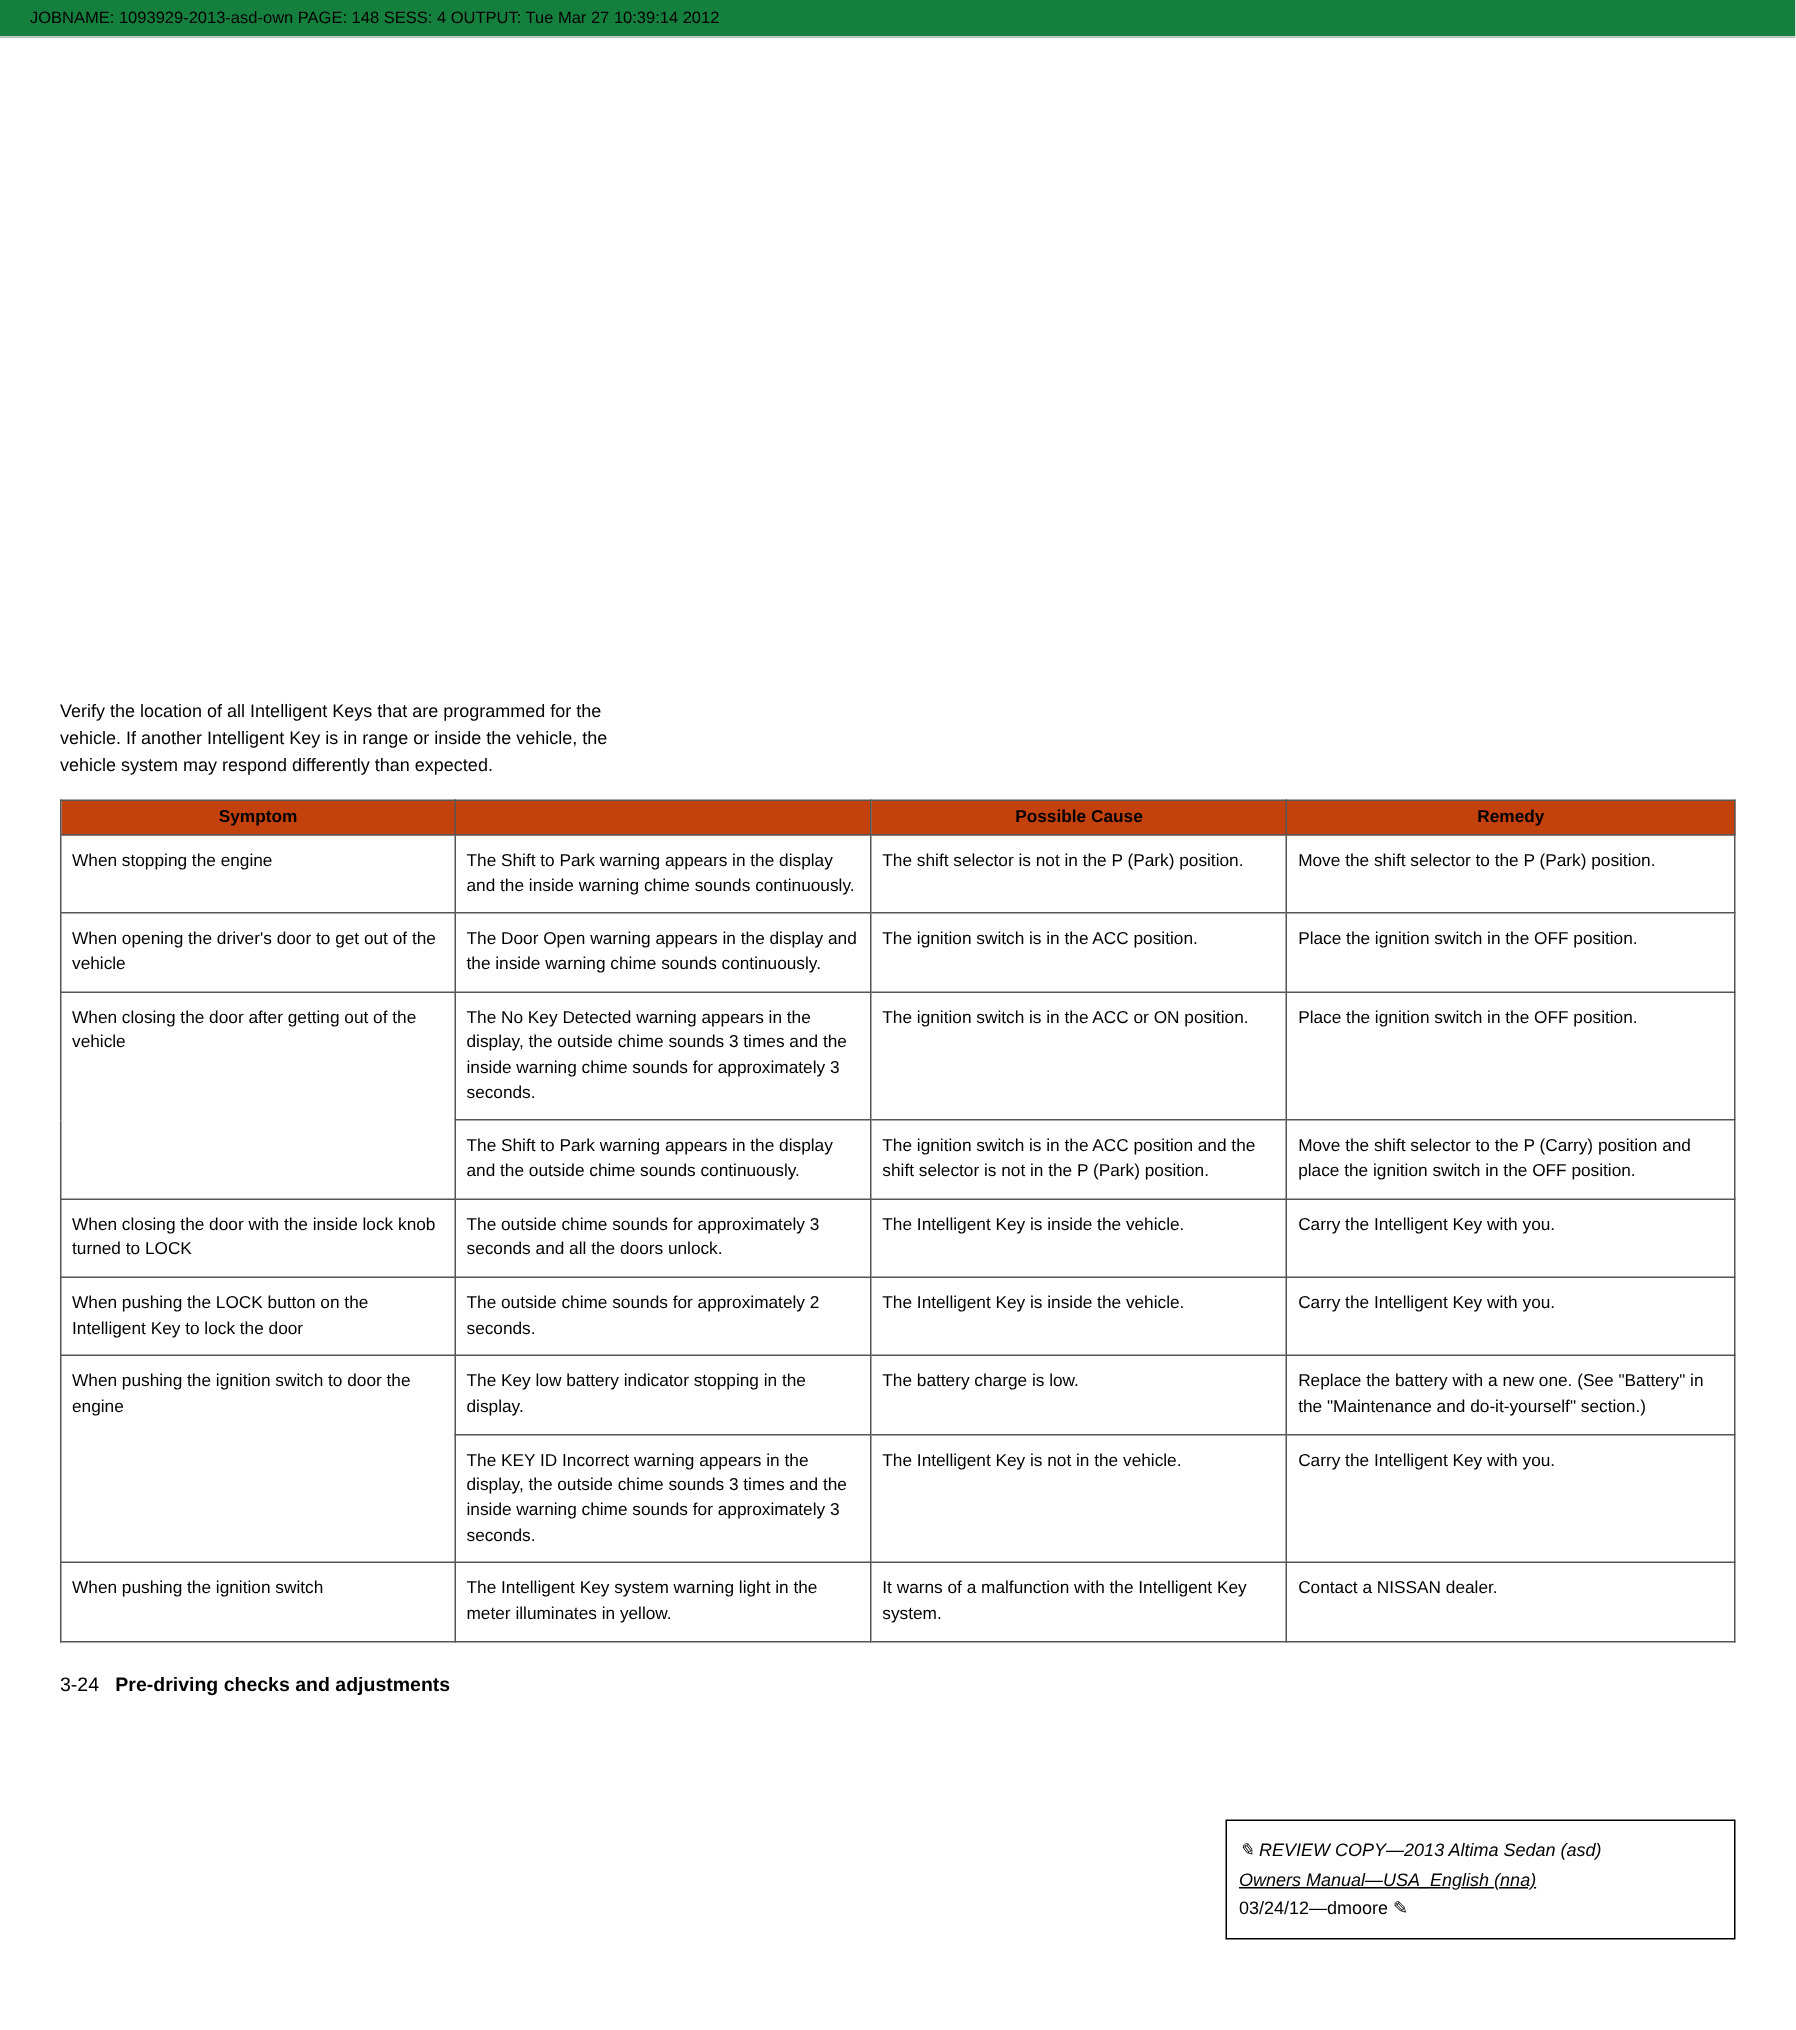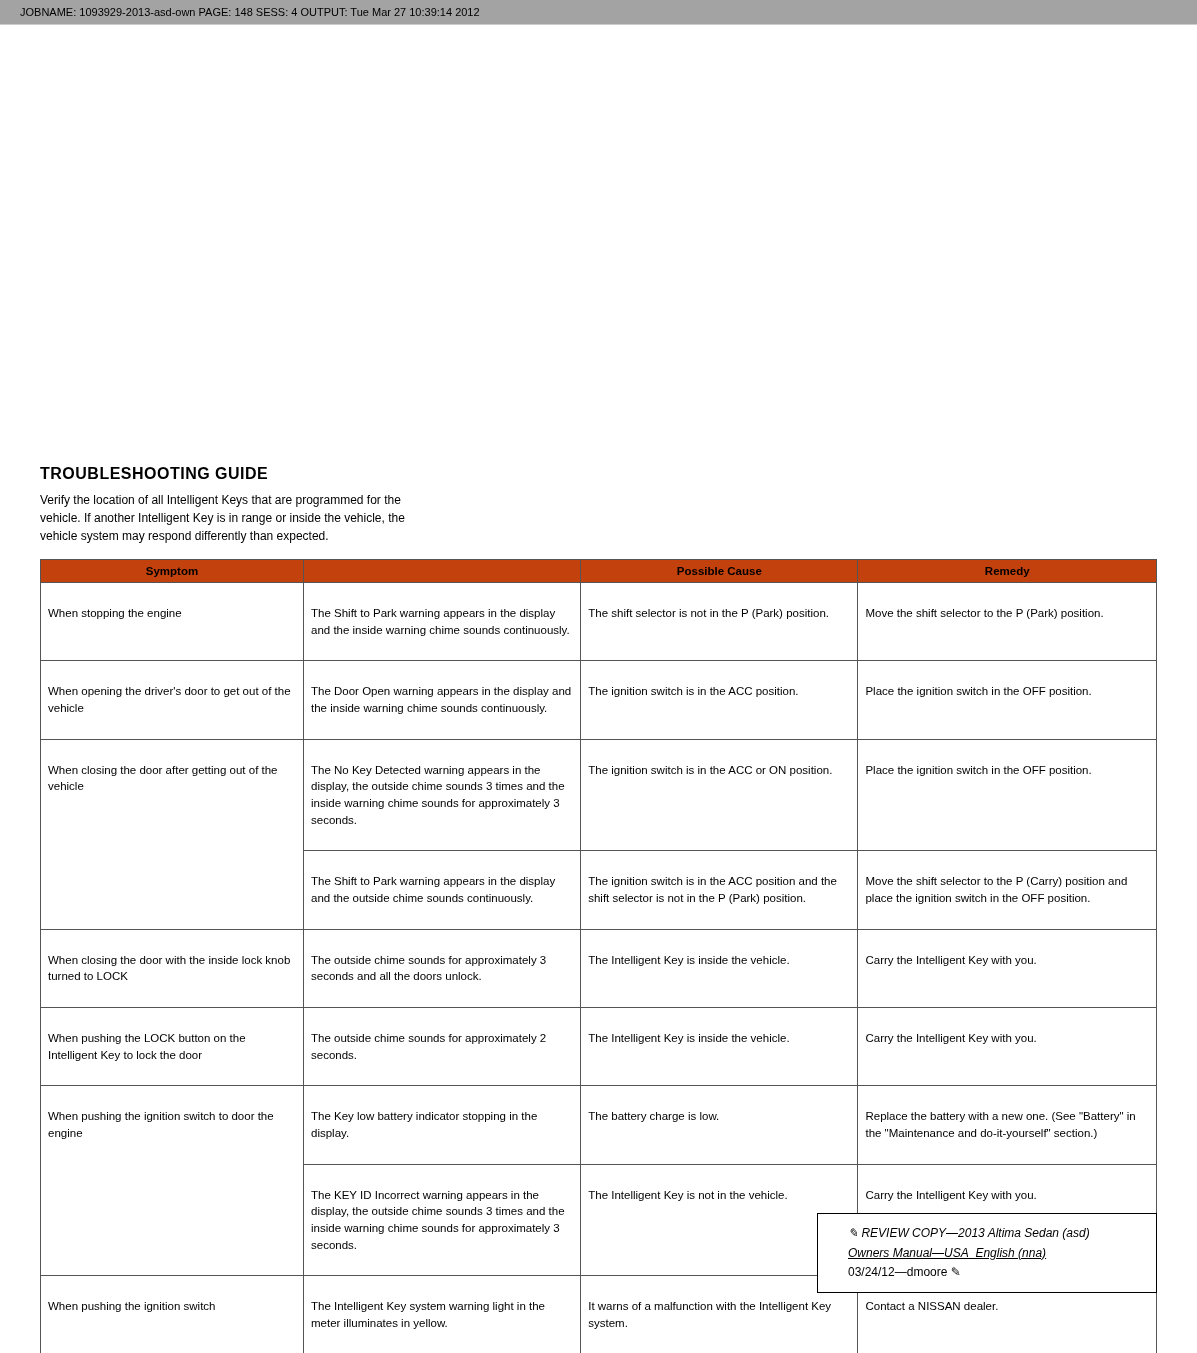--- a/index.html
+++ b/index.html
@@ -10,21 +10,21 @@
       color: #000;
       width: 1197px;
       min-height: 1353px;
       padding: 0;
     }
 
     .page-header {
       font-size: 11px;
       padding: 6px 20px;
       border-bottom: 1px solid #ccc;
-      background: #a3a3a3;
+      background: #15803d;
     }
 
     .main-content {
       padding: 20px 40px 20px 40px;
       margin-top: 420px;
     }
 
     .section-title {
       font-size: 16px;
       font-weight: bold;
@@ -49,21 +49,21 @@
     table.troubleshoot th {
       background: #c2410c;
       border: 1px solid #555;
       padding: 5px 8px;
       text-align: center;
       font-weight: bold;
     }
 
     table.troubleshoot td {
       border: 1px solid #555;
-      padding: 22px 7px;
+      padding: 9px 7px;
       vertical-align: top;
       line-height: 1.45;
     }
 
     table.troubleshoot td.symptom-cell {
       width: 185px;
     }
 
     table.troubleshoot td.detail-cell {
       width: 195px;
@@ -88,37 +88,36 @@
 
     .page-number-section .chapter-bold {
       font-weight: bold;
     }
 
     .footer-box {
       position: absolute;
       bottom: 60px;
       right: 40px;
       border: 1px solid #000;
-      padding: 10px 30px;
+      padding: 10px 8px;
       font-size: 12px;
       line-height: 1.6;
       background: #fff;
       width: 340px;
     }
   </style>
 </head>
 <body>
 
 <div>
   <div class="page-header">JOBNAME: 1093929-2013-asd-own  PAGE: 148  SESS: 4  OUTPUT: Tue Mar 27 10:39:14 2012</div>
 </div>
 
 <div class="main-content">
 
-  <div class="section-title">TROUBLESHOOTING GUIDE</div>
 
   <div class="intro-text">Verify the location of all Intelligent Keys that are programmed for the vehicle. If another Intelligent Key is in range or inside the vehicle, the vehicle system may respond differently than expected.</div>
 
   <table class="troubleshoot">
     <thead>
       <tr>
         <th style="width:185px;">Symptom</th>
         <th style="width:195px;"></th>
         <th style="width:195px;">Possible Cause</th>
         <th style="width:210px;">Remedy</th>

